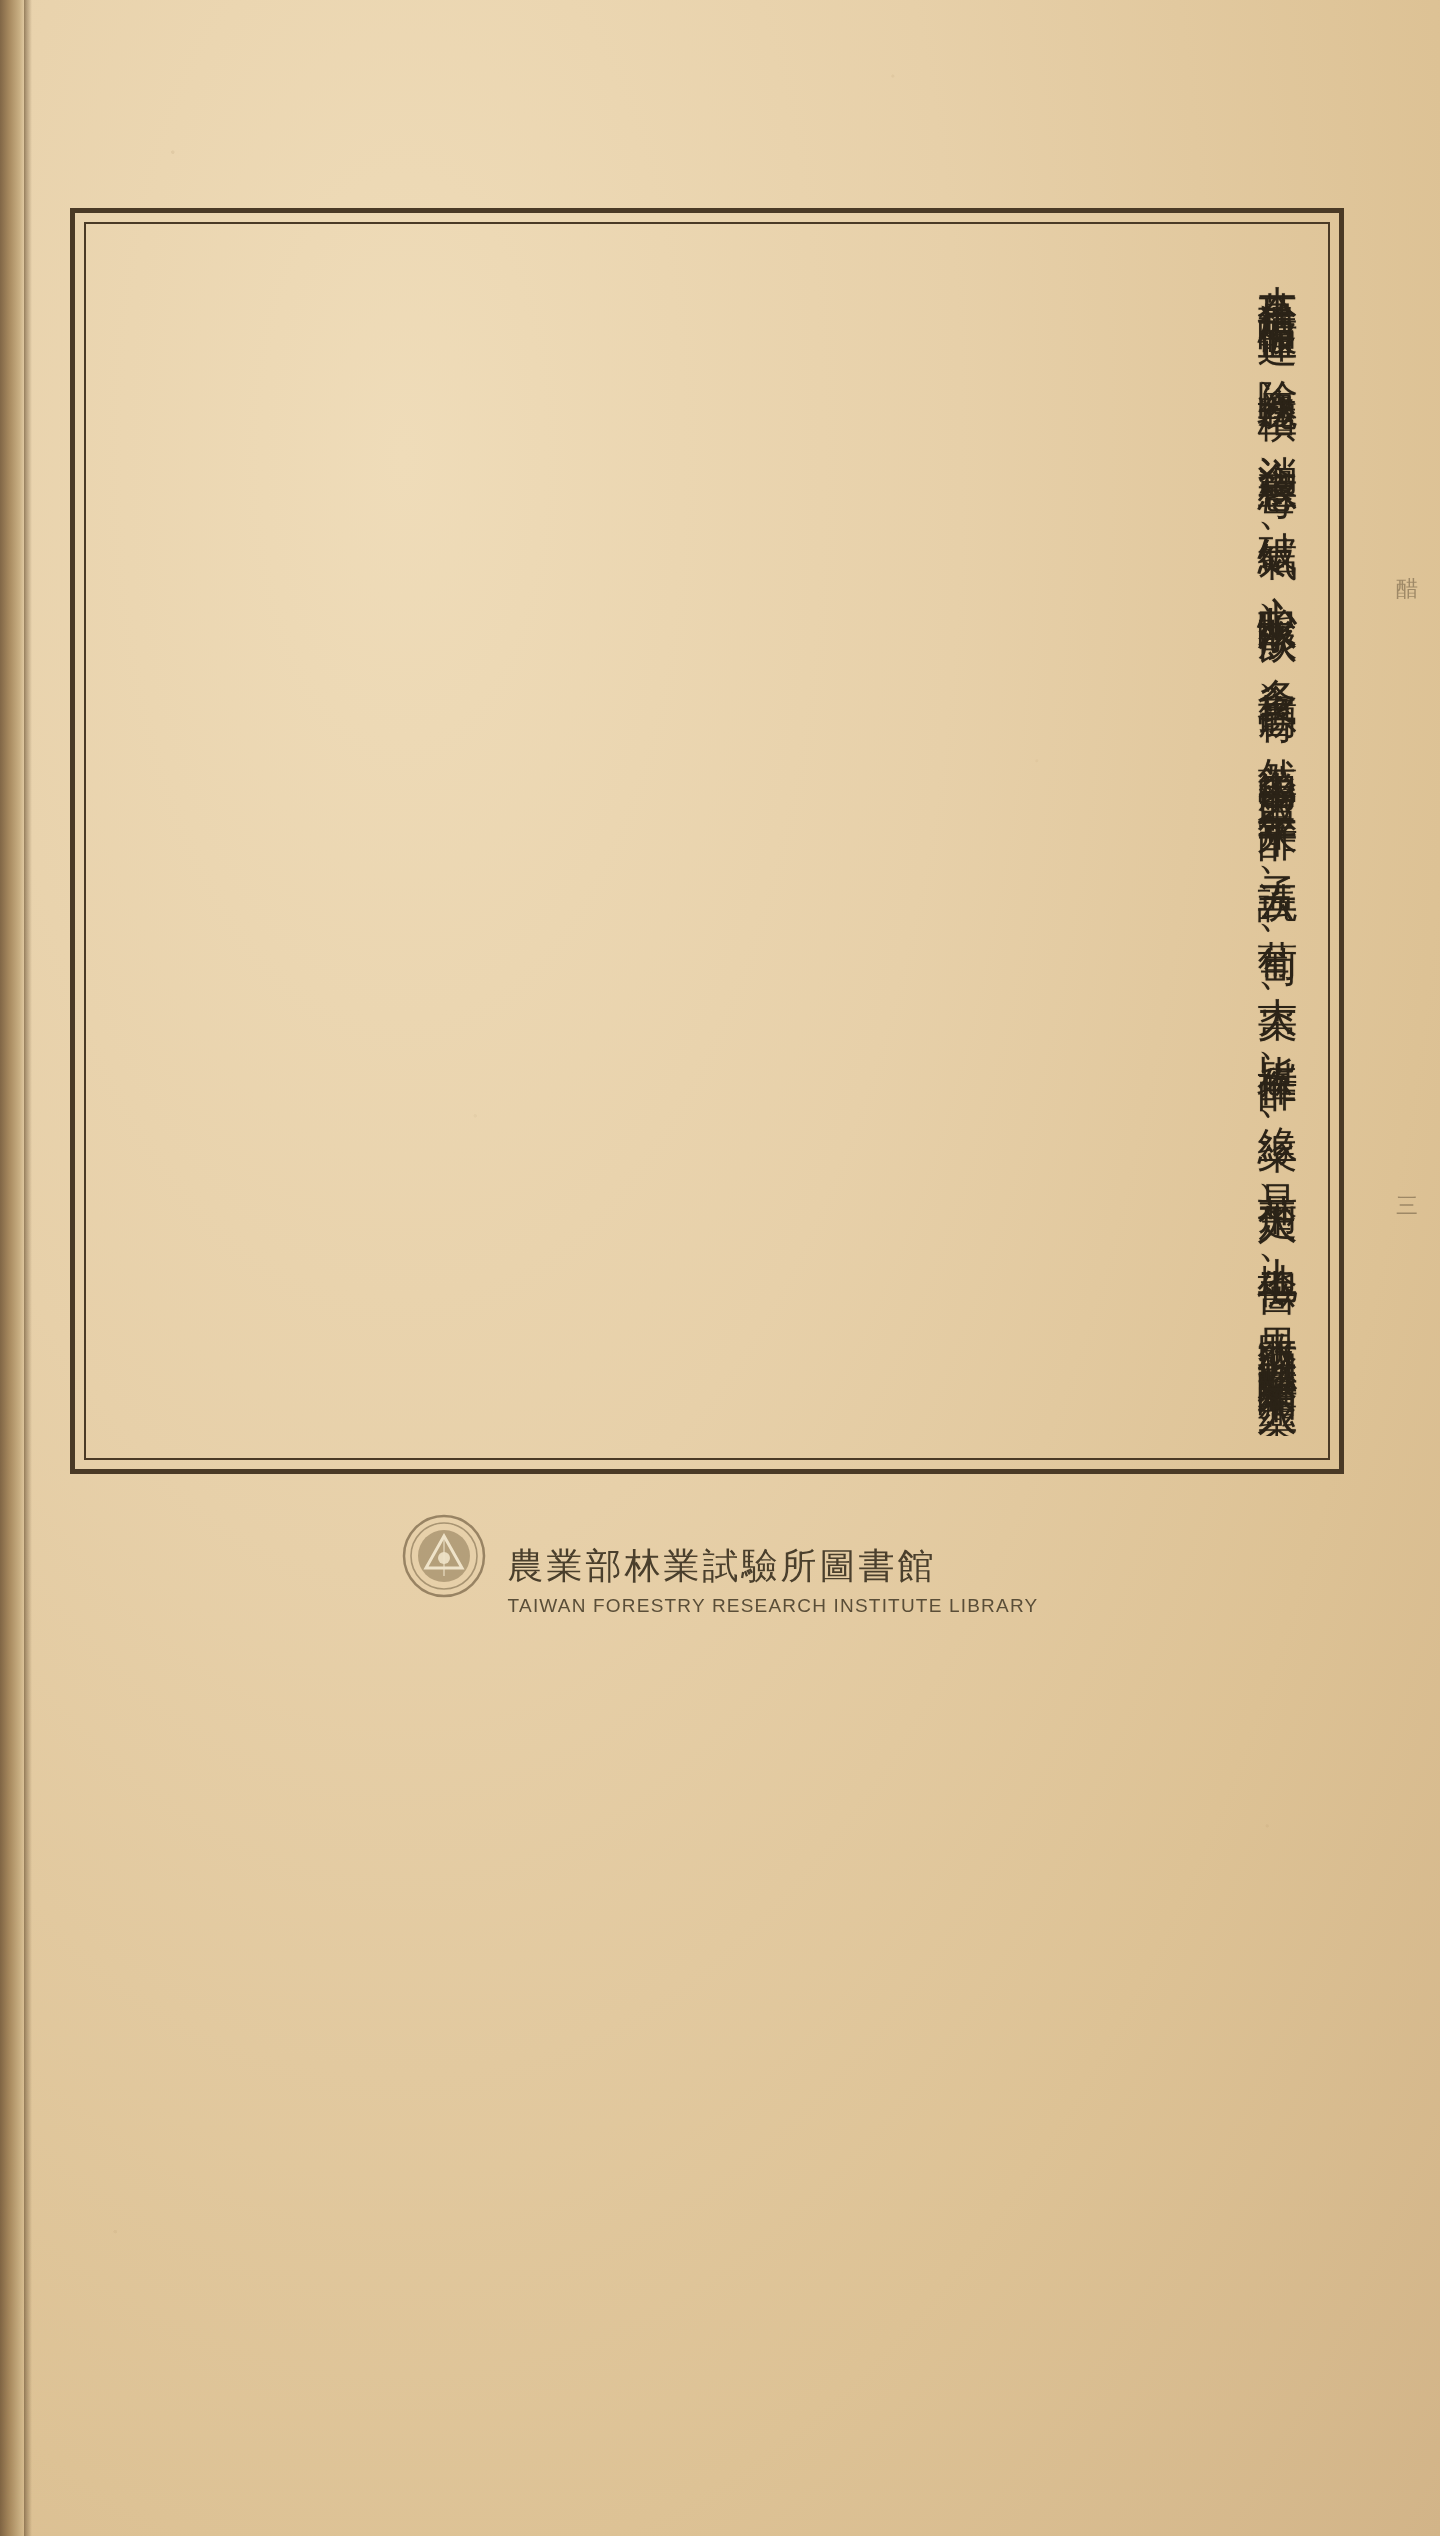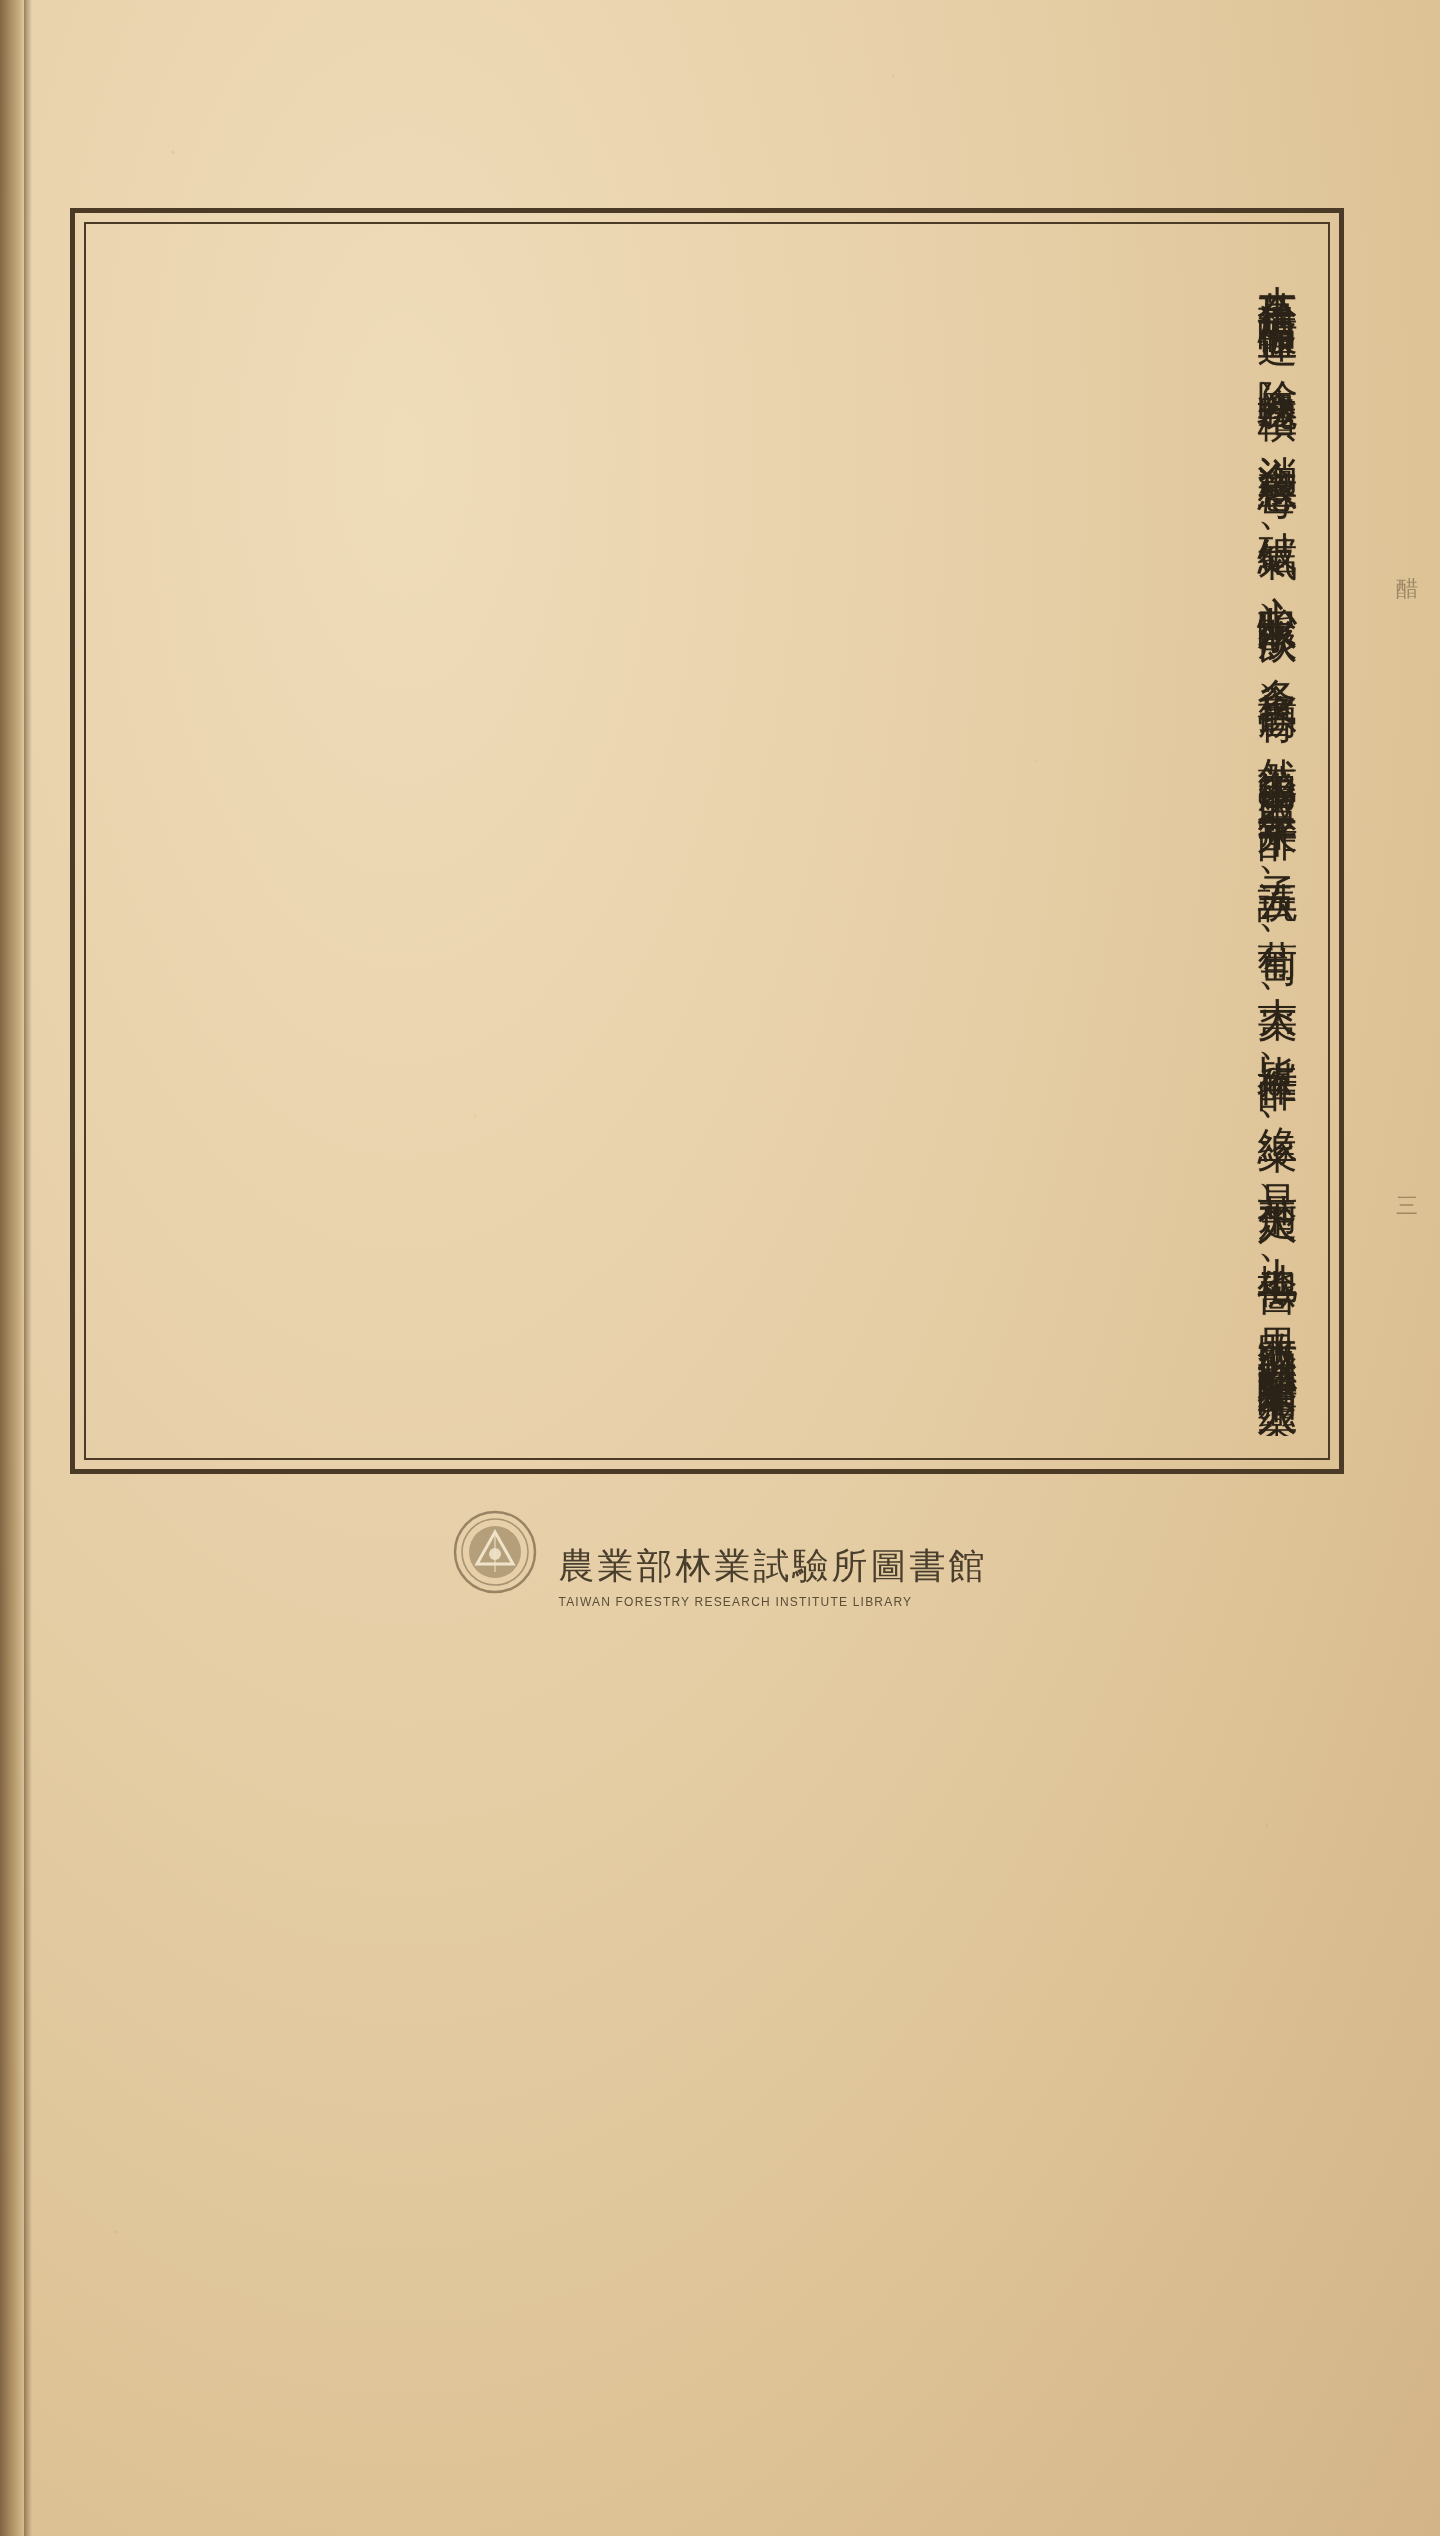--- a/index.html
+++ b/index.html
@@ -149,21 +149,21 @@
     gap: 4px;
   }
   #lib-cn {
     font-size: 36px;
     letter-spacing: 3px;
     color: #4a3f2c;
     font-family: Liberation Sans, sans-serif;
     margin-top: 48px;
   }
   #lib-en {
-    font-size: 12px;
+    font-size: 19px;
     letter-spacing: 1.2px;
     color: #5a4e38;
     font-family: "Liberation Sans", sans-serif;
   }
 </style>
 </head>
 <body>
 
 <div id="page">
 

